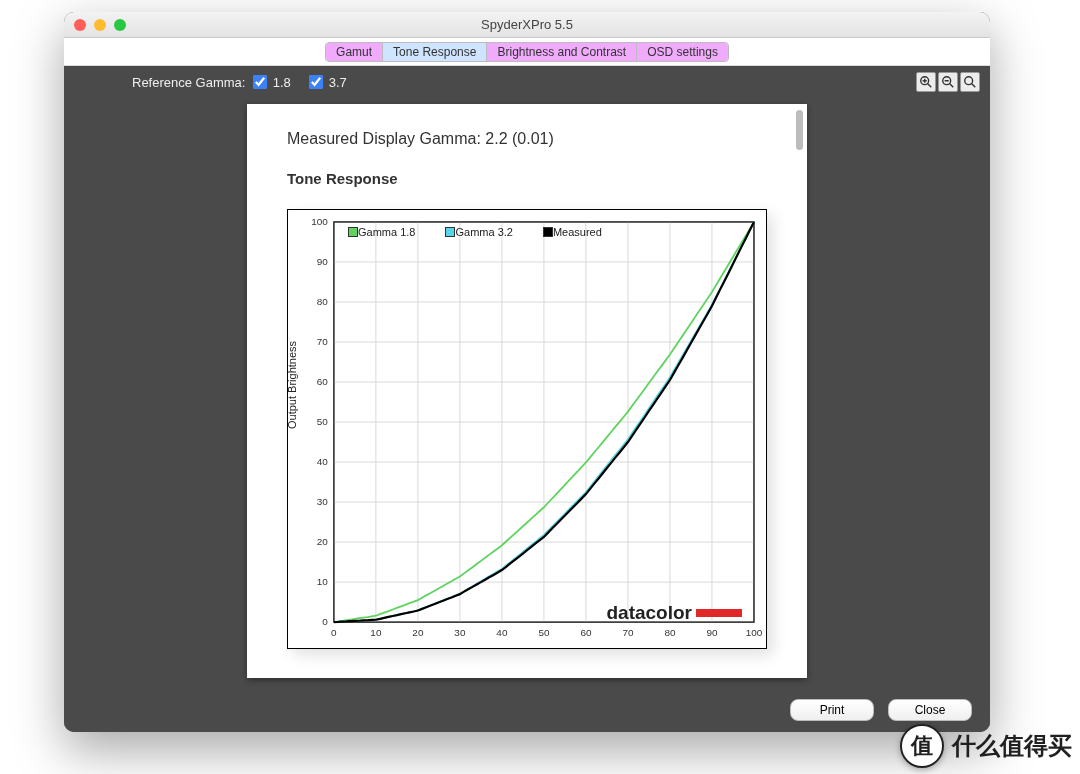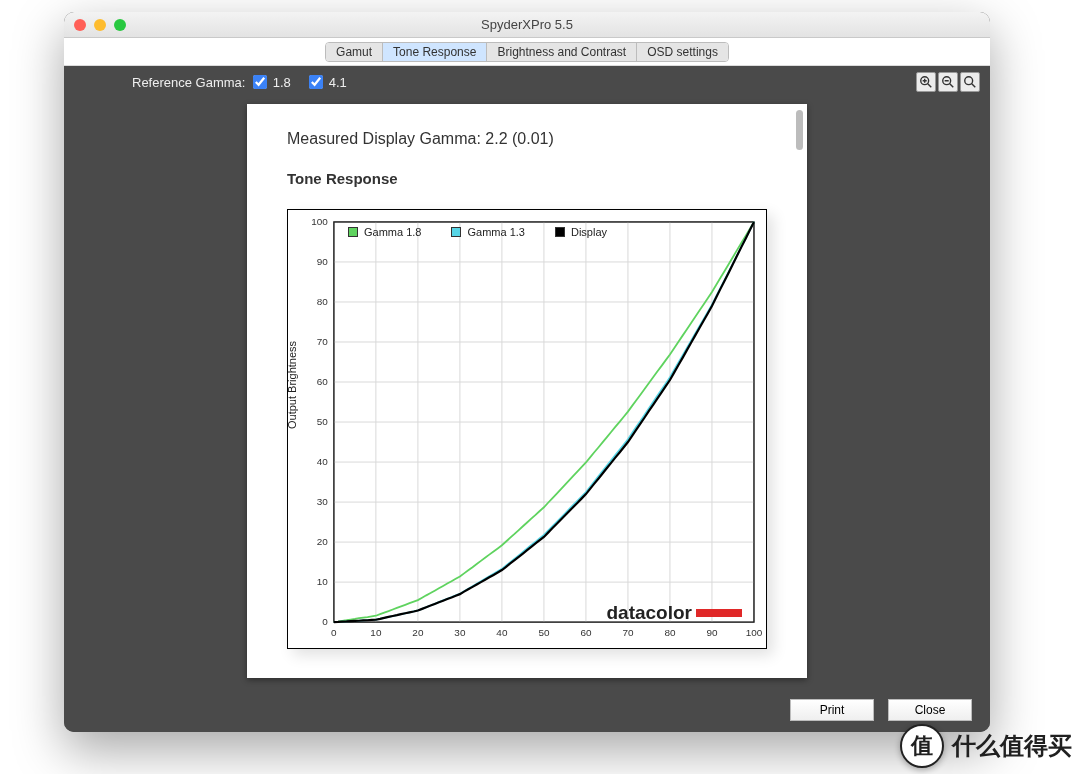--- a/index.html
+++ b/index.html
@@ -33,21 +33,21 @@
   .dot.yellow { background:#febc2e; }
   .dot.green { background:#28c840; }
   .title { position:absolute; left:0; right:0; text-align:center; font-size:13px; color:#444; pointer-events:none; }
 
   .tabs-row {
     height: 28px; background:#fff;
     display:flex; justify-content:center; align-items:center;
     border-bottom:1px solid #dcdcdc;
   }
   .seg { display:flex; border:1px solid #bcbcbc; border-radius:4px; overflow:hidden; height:20px; }
-  .seg button { border:none; background:#e5e5e5; padding:0 10px; font-size:12px; color:#333; cursor:pointer; border-right:1px solid #bcbcbc; }
+  .seg button { border:none; background:#f0abfc; padding:0 10px; font-size:12px; color:#333; cursor:pointer; border-right:1px solid #bcbcbc; }
   .seg button:last-child { border-right:none; }
   .seg button.active { background:#cfe5ff; }
 
   .dark-bar {
     height: 32px; background:#4a4a4a;
     display:flex; align-items:center;
     padding: 0 12px 0 68px;
     color:#eee; font-size:13px;
     position:relative;
   }
@@ -76,33 +76,33 @@
   .subtitle { font-size:15px; font-weight:600; color:#333; margin-bottom:22px; }
 
   .chart-box {
     width: 480px; height: 440px;
     border:1px solid #000;
     position:relative;
     box-shadow: 6px 6px 14px rgba(0,0,0,.12);
   }
   .chart-box svg { width:100%; height:100%; display:block; }
   .legend { position:absolute; top:16px; left:60px; display:flex; gap:30px; font-size:11px; color:#222;}
-  .legend .item { display:flex; align-items:center; gap:6px;}
+  .legend .item { display:flex; align-items:center; }
   .legend .sw { width:10px; height:10px; border:1px solid #333;}
   .ylabel { position:absolute; left:4px; top:50%; transform:translateY(-50%) rotate(-90deg); transform-origin:left center; font-size:11px; color:#222;}
   .ticklbl { font-size:10px; fill:#333; }
   .brand { position:absolute; right:24px; bottom:24px; font-size:19px; font-weight:700; color:#222; display:flex; align-items:center; gap:4px;}
   .brand .bar { width:46px; height:8px; background:#e02828; display:inline-block; }
 
   .footer {
     height: 44px; background:#4a4a4a;
     display:flex; justify-content:flex-end; align-items:center;
     padding-right:18px; gap:14px;
   }
-  .btn { width:84px; height:22px; border:1px solid #bcbcbc; background:linear-gradient(#fff,#efefef); border-radius:0; font-size:12px; cursor:pointer; }
+  .btn { width:84px; height:22px; border:1px solid #bcbcbc; background:linear-gradient(#fff,#efefef); border-radius:8px; font-size:12px; cursor:pointer; }
 
   
   .watermark {
     position:absolute; right:8px; bottom:6px;
     display:flex; align-items:center; gap:8px;
     font-size:24px; color:#202020; font-weight:700;
     font-family: "PingFang SC","Microsoft YaHei",sans-serif;
   }
   .watermark .circ {
     width:44px; height:44px; border-radius:50%;
@@ -137,21 +137,21 @@
 
   <div class="dark-bar">
     <span>Reference Gamma:</span>
     &nbsp;&nbsp;
     <label class="cb">
       <input type="checkbox" checked="" style="">
       <span>1.8</span>
     </label>
     <label class="cb">
       <input type="checkbox" checked="" style="">
-      <span>4.1</span>
+      <span>3.7</span>
     </label>
 
     <div class="zoom-tools">
       <div class="zbtn">
         <svg viewBox="0 0 16 16">
             <circle cx="6.5" cy="6.5" r="4.5"></circle>
             <line x1="10" y1="10" x2="14" y2="14"></line>
             <line x1="6.5" y1="4.2" x2="6.5" y2="8.8"></line>
             <line x1="4.2" y1="6.5" x2="8.8" y2="6.5"></line>
           </svg>
@@ -181,25 +181,25 @@
 
       <div class="chart-box">
         <span class="ylabel">Output Brightness</span>
         <div class="legend">
           <div class="item">
               <span class="sw" style="background:#5fd35f"></span>
               <span>Gamma 1.8</span>
             </div>
           <div class="item">
               <span class="sw" style="background:#57d5e6"></span>
-              <span>Gamma 1.3</span>
+              <span>Gamma 3.2</span>
             </div>
           <div class="item">
               <span class="sw" style="background:#000"></span>
-              <span>Display</span>
+              <span>Measured</span>
             </div>
         </div>
         <svg id="chart-svg" viewBox="0 0 480 440">
             <rect x="46" y="12" width="422" height="402" fill="none" stroke="#000" stroke-width="1"></rect>
             <line x1="46" y1="12" x2="46" y2="414" stroke="#d9d9d9"></line>
             <text x="46" y="428" text-anchor="middle" class="ticklbl">0</text>
             <line x1="88.2" y1="12" x2="88.2" y2="414" stroke="#d9d9d9"></line>
             <text x="88.2" y="428" text-anchor="middle" class="ticklbl">10</text>
             <line x1="130.4" y1="12" x2="130.4" y2="414" stroke="#d9d9d9"></line>
             <text x="130.4" y="428" text-anchor="middle" class="ticklbl">20</text>

